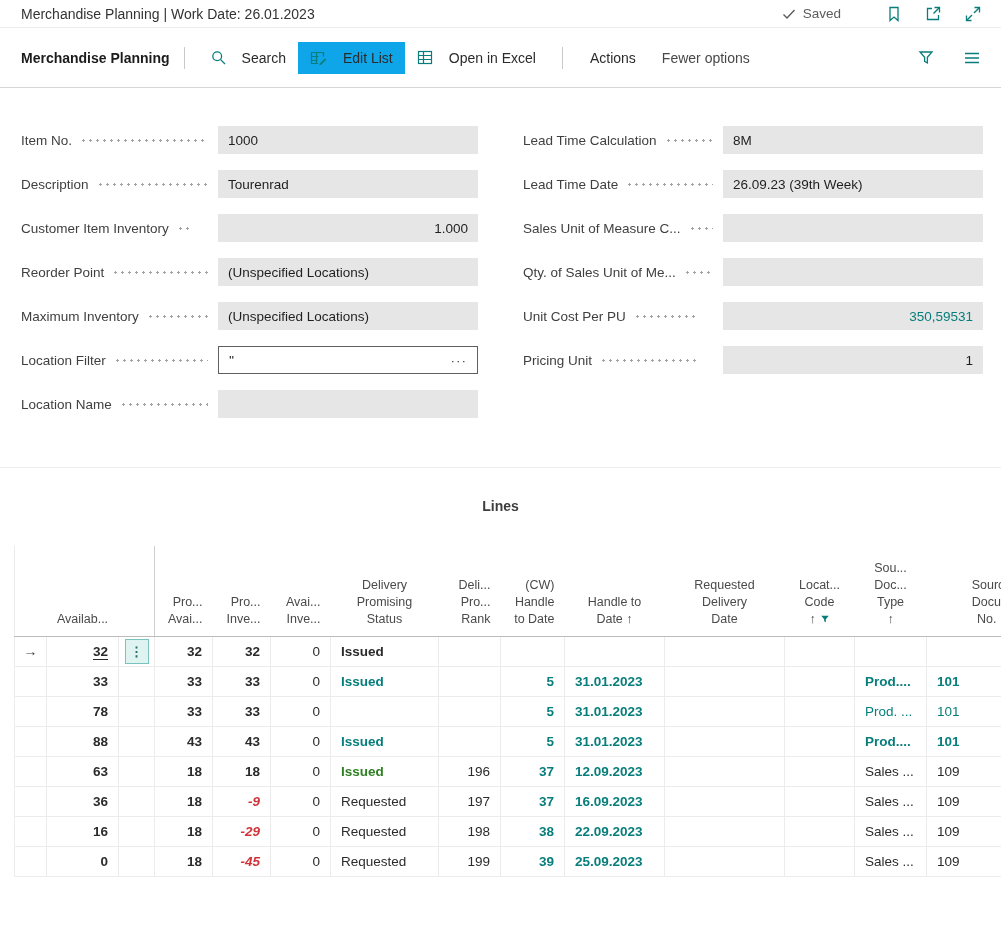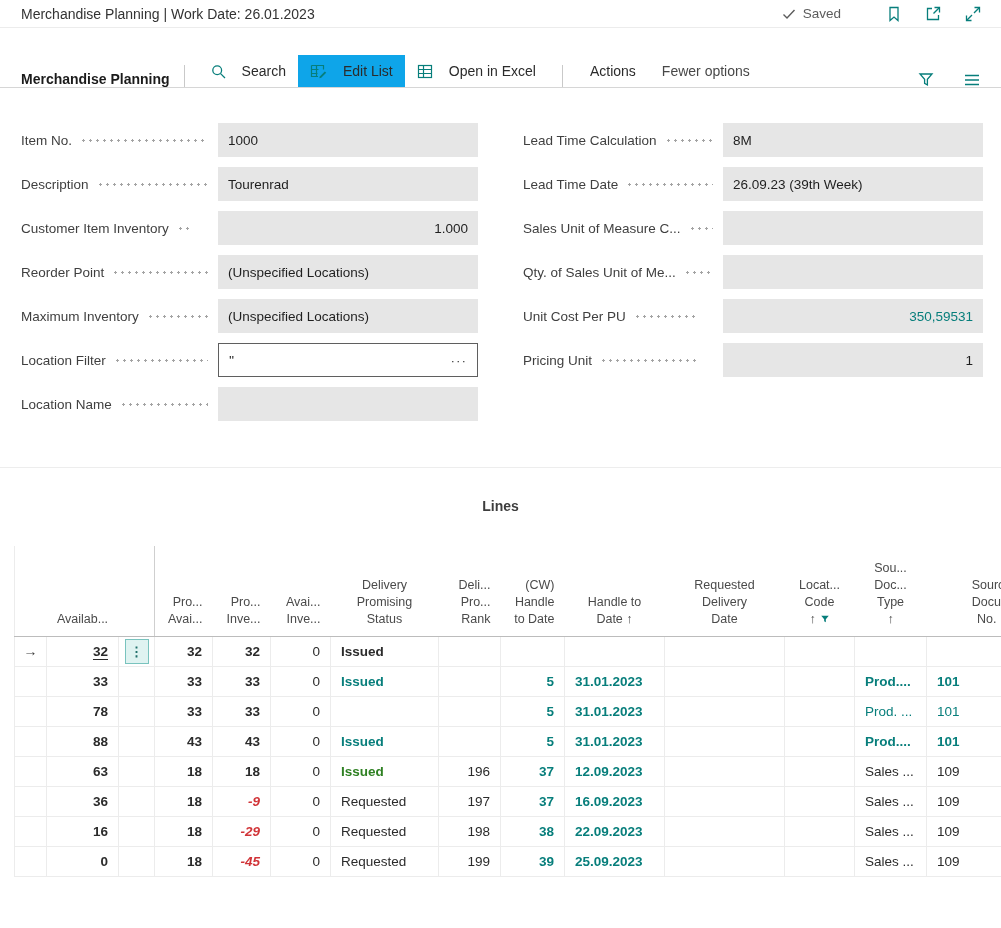--- a/index.html
+++ b/index.html
@@ -16,21 +16,21 @@
   }
   .title { font-size: 14px; color: #333; }
   .titlebar-right { display: flex; align-items: center; }
   .saved { display: flex; align-items: flex-end; gap: 7px; color: #5c5c5c; font-size: 13.5px; }
   .tb-icons { display: flex; align-items: center; gap: 24px; margin-left: 46px; }
   .icon-btn { display: flex; align-items: center; color: var(--accent); cursor: pointer; }
   .icon-gray { color: #5c5c5c; display: flex; }
   svg { display: block; }
   
   .actionbar {
-    height: 60px; display: flex; align-items: flex-end; padding: 0 21px;
+    height: 60px; display: flex; align-items: center; padding: 0 21px;
     border-bottom: 1px solid #d6d6d6;
   }
   .ab-title { font-weight: 700; font-size: 14px; color: #1b1b1b; white-space: nowrap; }
   .vsep { width: 1px; height: 22px; background: #c9c9c9; margin: 0 14px; flex: none; }
   .ab-btn { display: flex; align-items: center; gap: 16px; font-size: 14px; color: #2b2b2b;
             padding: 8px 12px; white-space: nowrap; cursor: pointer; }
   .ab-btn.active { background: #0ea5e9; }
   .ab-btn .bicon { color: var(--accent); display: flex; }
   .ab-text { padding: 8px 13px; font-size: 14px; color: #2b2b2b; white-space: nowrap; cursor: pointer; }
   .ab-text.fewer { color: #484848; }
@@ -41,21 +41,21 @@
   .general-section .section-title { margin: 0 21px 24px; }
   .form-grid { display: grid; grid-template-columns: 457px 460px; column-gap: 45px; padding: 0 18px 0 21px; }
   .field-row { display: flex; align-items: center; height: 30px; margin-bottom: 14px; }
   .field-label { font-size: 13.5px; color: #3f3f3f; white-space: nowrap; flex: 0 1 auto; }
   .field-dots {
     flex: 1 1 0; min-width: 0; height: 3px; margin: 0 10px 0 8px; align-self: center;
     background-image: radial-gradient(circle, #a3a3a3 1.1px, transparent 1.35px);
     background-size: 7px 3px; background-repeat: repeat-x; background-position: 0 50%;
   }
   .field-value {
-    flex: 0 0 260px; height: 34px; background: var(--field_bg); display: flex; align-items: center;
+    flex: 0 0 260px; height: 28px; background: var(--field_bg); display: flex; align-items: center;
     padding: 0 10px; font-size: 13.5px; color: #1f1f1f; overflow: hidden; white-space: nowrap;
   }
   .field-value.right { justify-content: flex-end; margin-left: 16px; }
   .field-value.link { color: var(--accent); }
   .field-value.lookup { background: #fff; border: 1px solid #5f5f5f; justify-content: space-between; }
   .assist-edit { color: #3f3f3f; letter-spacing: 1px; cursor: pointer; }
   .lines-section { margin-top: 34px; border-top: 1px solid #ededed; padding-top: 30px; }
   .lines-section .section-title { margin: 0 21px 32px; text-align: center; }
   
   .table-wrap { width: 1001px; overflow: hidden; }

